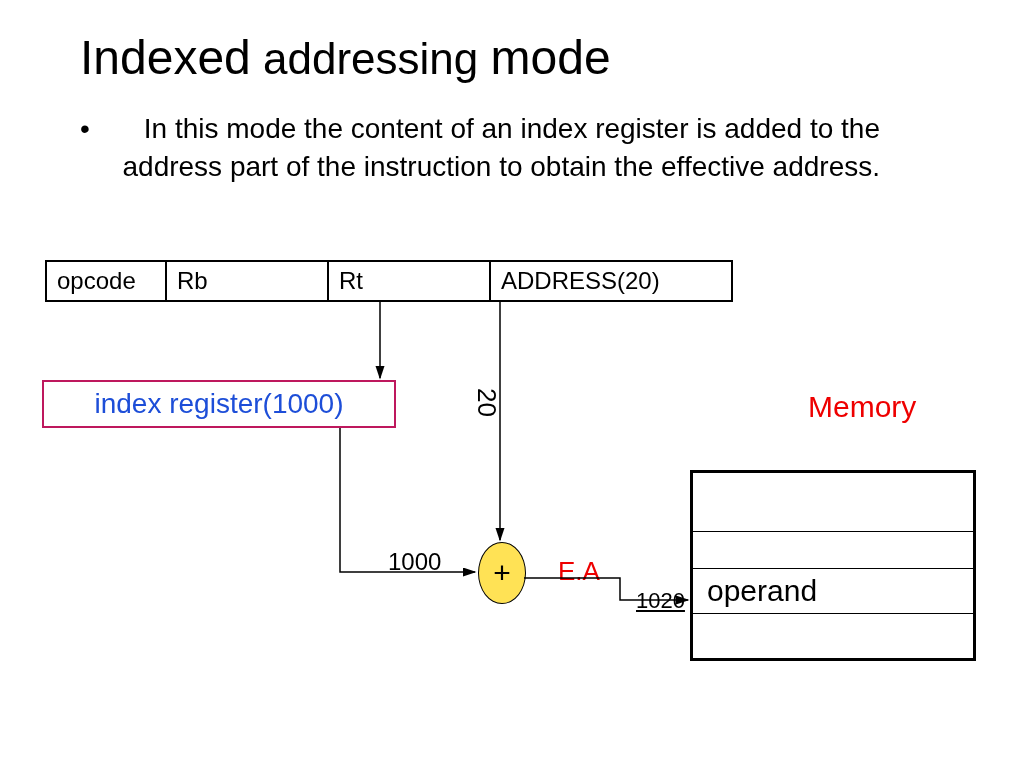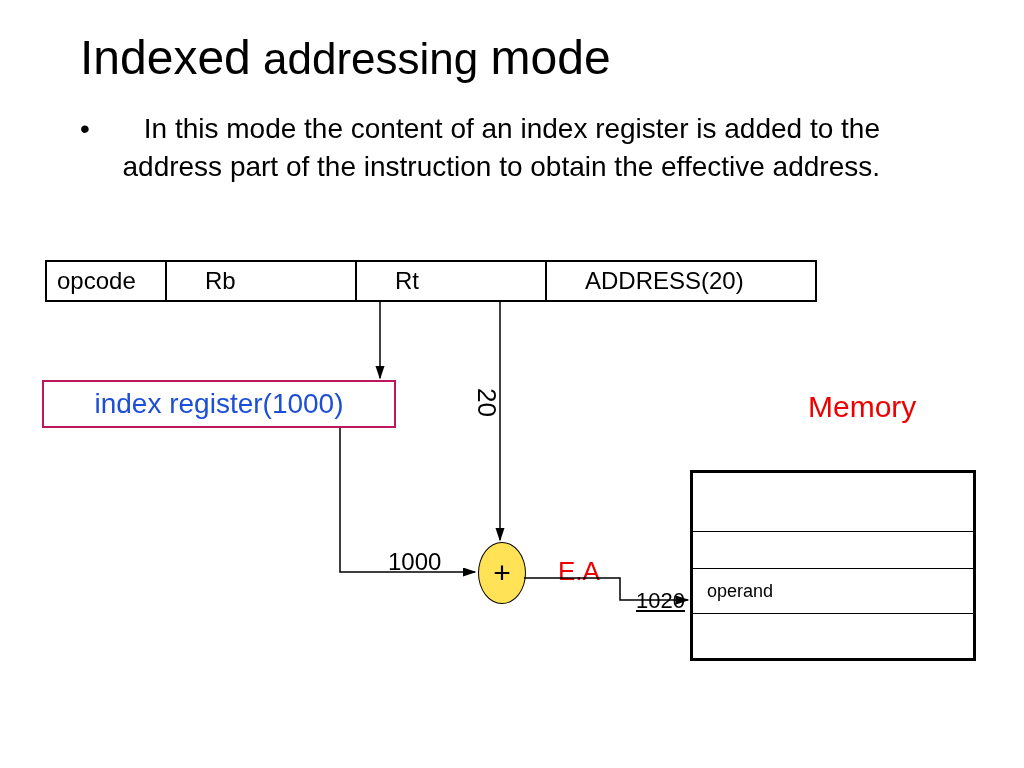--- a/index.html
+++ b/index.html
@@ -40,21 +40,20 @@
     top: 0;
   }
   
   .instr {
     position: absolute;
     left: 45px;
     top: 260px;
     display: flex;
     height: 38px;
     border: 2px solid #000;
-    gap: 28px;
   }
   .instr div {
     border-right: 2px solid #000;
     padding: 4px 10px;
     font-size: 24px;
     display: flex;
     align-items: center;
   }
   .instr div:last-child { border-right: none; }
   .f-opcode { width: 98px; }
@@ -92,21 +91,21 @@
   .memory {
     position: absolute;
     left: 690px;
     top: 470px;
     width: 280px;
     border: 3px solid #000;
   }
   .memory .row {
     height: 44px;
     border-top: 1px solid #000;
-    font-size: 18px;
+    font-size: 30px;
     padding-left: 14px;
     display: flex;
     align-items: center;
   }
   .memory .row:first-child { border-top: none; height: 58px; }
   .memory .row.small { height: 36px; }
   
   .lbl { position: absolute; font-size: 26px; }
   .lbl-memory { color: #e00; left: 808px; top: 390px; font-size: 30px; }
   .lbl-ea     { color: #e00; left: 558px; top: 520px; margin-top: 36px; }

